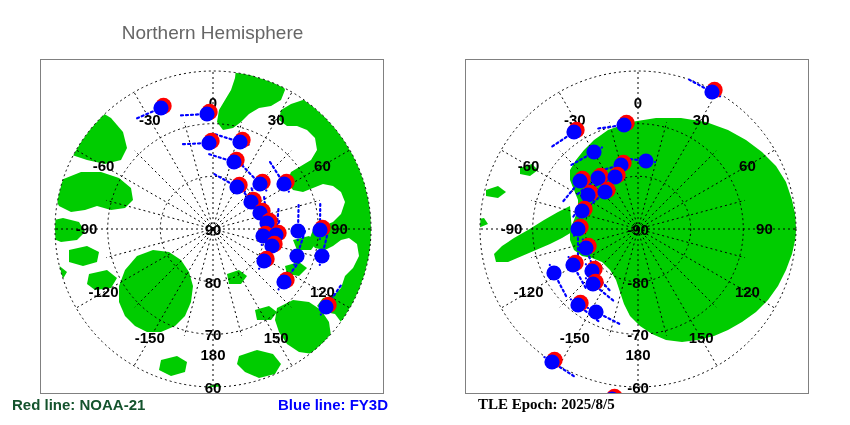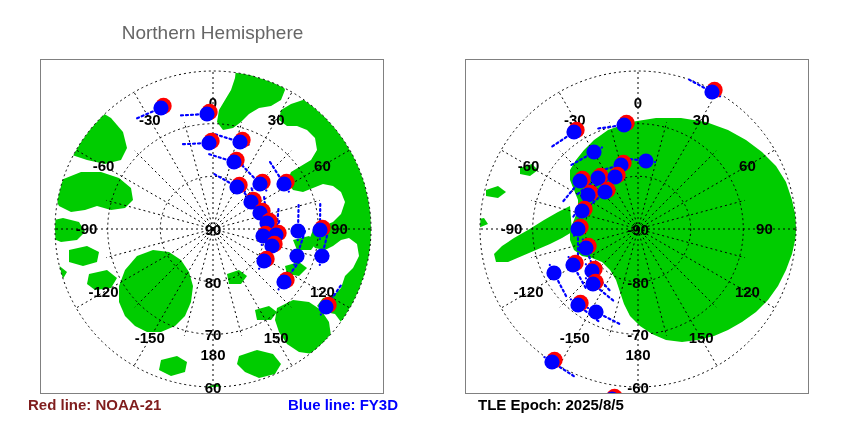--- a/index.html
+++ b/index.html
@@ -32,23 +32,23 @@
     overflow:hidden;
   }
   .plot-svg{position:absolute;left:0;top:0;}
 
   .footer-label{
     position:absolute;
     font-size:15px;
     font-weight:bold;
     white-space:nowrap;
   }
-  #legend-red{left:28px;top:396px;color:#7f1d1d;}
-  #legend-blue{left:278px;top:396px;color:#0000ff;margin-left:10px;}
-  #tle-epoch{left:478px;top:396px;color:#000000;}
+  #legend-red{left:12px;top:396px;color:#14532d;}
+  #legend-blue{left:278px;top:396px;color:#0000ff;}
+  #tle-epoch{left:478px;top:396px;color:#000000;font-family:Liberation Serif, serif;}
 
   .grid-label{
     font-family:"Liberation Sans", sans-serif;
     font-size:15px;
     font-weight:bold;
     fill:#000000;
   }
 </style>
 </head>
 <body>

